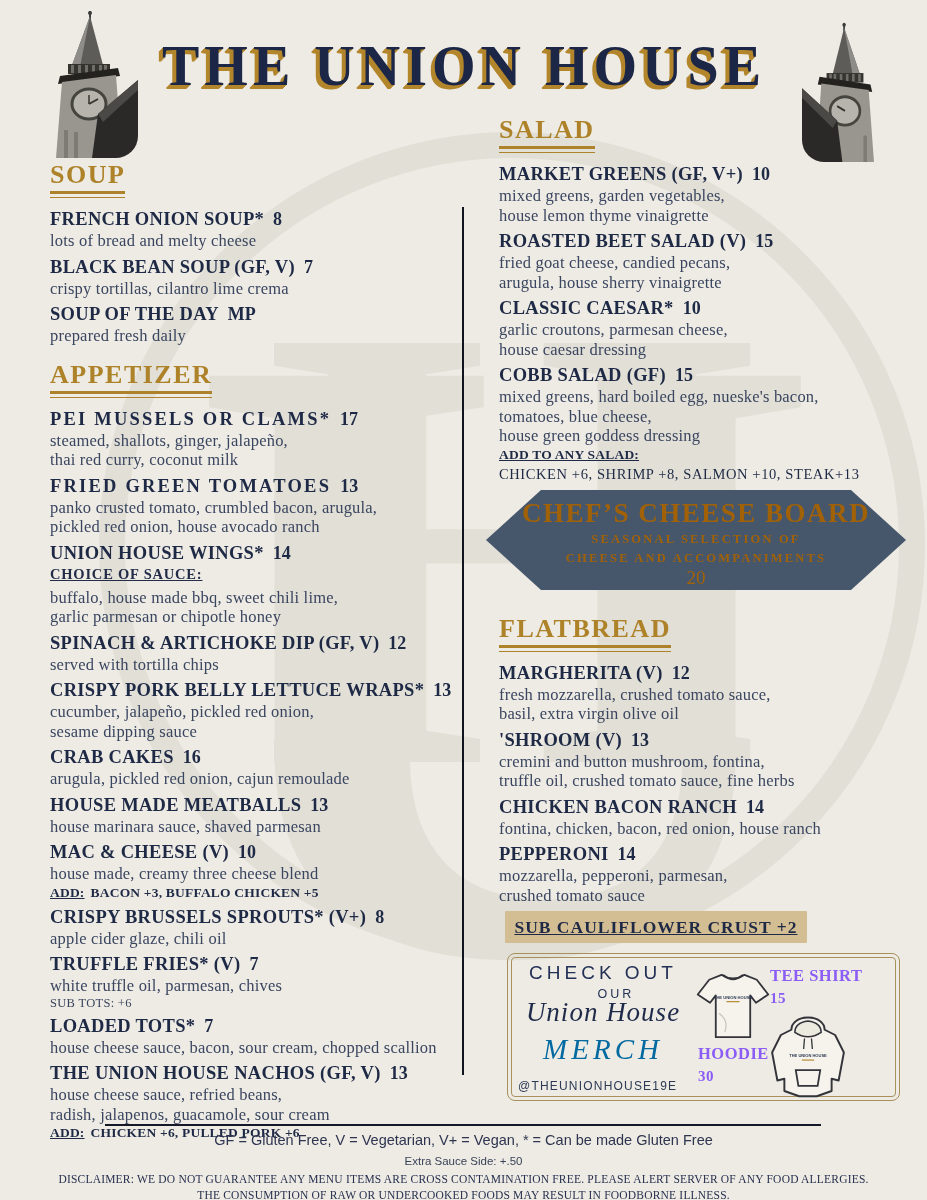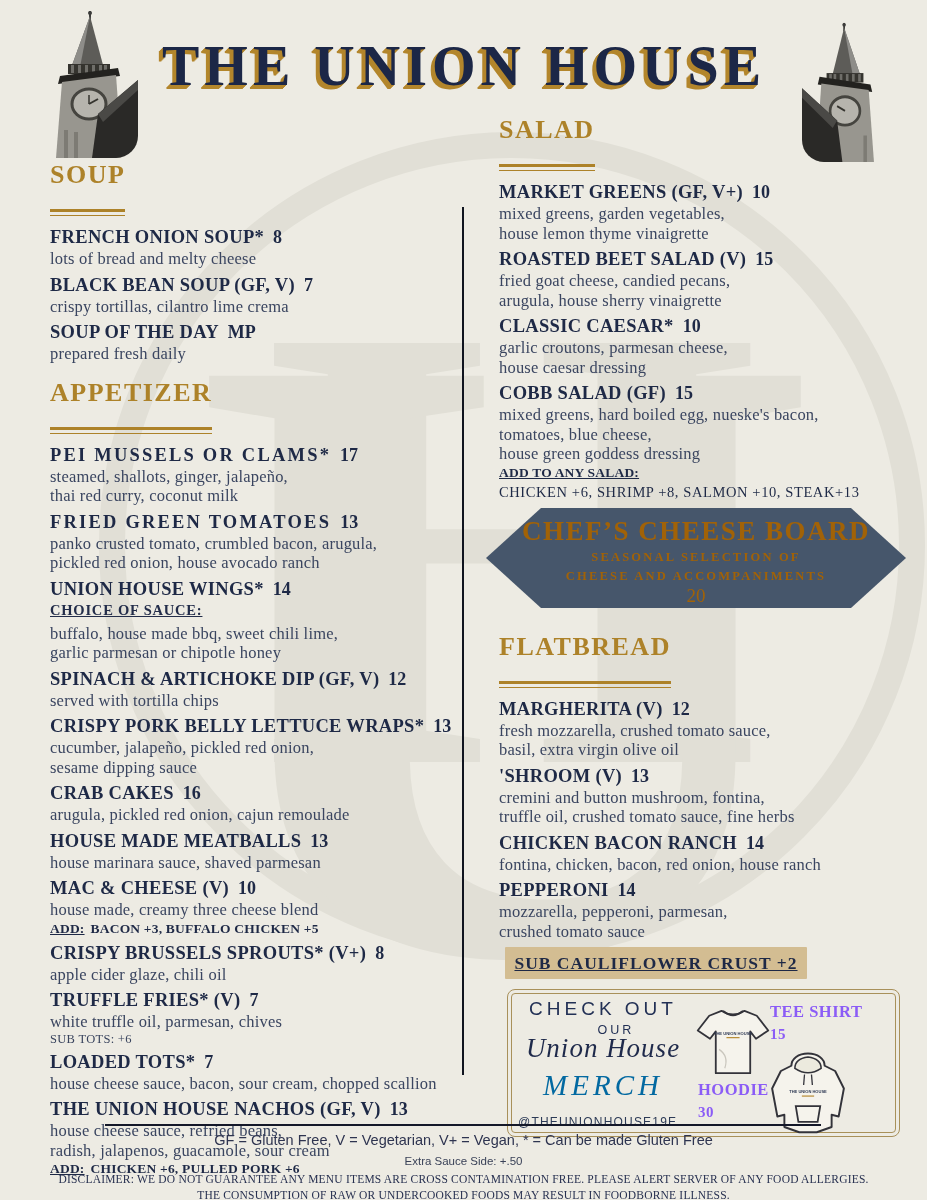--- a/index.html
+++ b/index.html
@@ -18,21 +18,21 @@
          text-shadow:-1px 1px 0 #b3862c,-2px 2px 0 #b3862c,-3px 3px 0 #b3862c,-4px 4px 0 #b3862c;}
   
   .col{position:absolute;z-index:1;}
   #left-col{left:50px;top:160px;width:414px;}
   #right-col{left:499px;top:115px;width:424px;}
   .divider{position:absolute;left:462px;top:207px;width:2px;height:868px;background:#10141f;z-index:1;}
   
   .sec-wrap{margin:0 0 10px 0;}
   .sec-wrap.gap-top{margin-top:14px;}
   .sec{display:inline-block;border-bottom:1px solid #ad8229;padding-bottom:3px;}
-  .sec-in{display:inline-block;border-bottom:3px solid #ad8229;padding-bottom:19px;
+  .sec-in{display:inline-block;border-bottom:3px solid #ad8229;padding-bottom:1px;
           font-family:"Liberation Serif",serif;font-weight:bold;font-size:26px;letter-spacing:1.5px;color:#ad8229;}
   
   .item{margin-bottom:5px;}
   .name-row{line-height:22px;white-space:nowrap;}
   .item-name{font-weight:bold;font-size:18.5px;letter-spacing:.3px;color:#1e2946;}
   .item.spaced .item-name{letter-spacing:2.2px;}
   .item-price{font-weight:bold;font-size:18px;color:#1e2946;margin-left:9px;}
   .desc{font-size:16.5px;line-height:19.5px;color:#3a4560;letter-spacing:.2px;}
   .subhead{font-weight:bold;font-size:14.5px;letter-spacing:.8px;text-decoration:underline;
            color:#232d4a;line-height:18px;margin-bottom:5px;}

